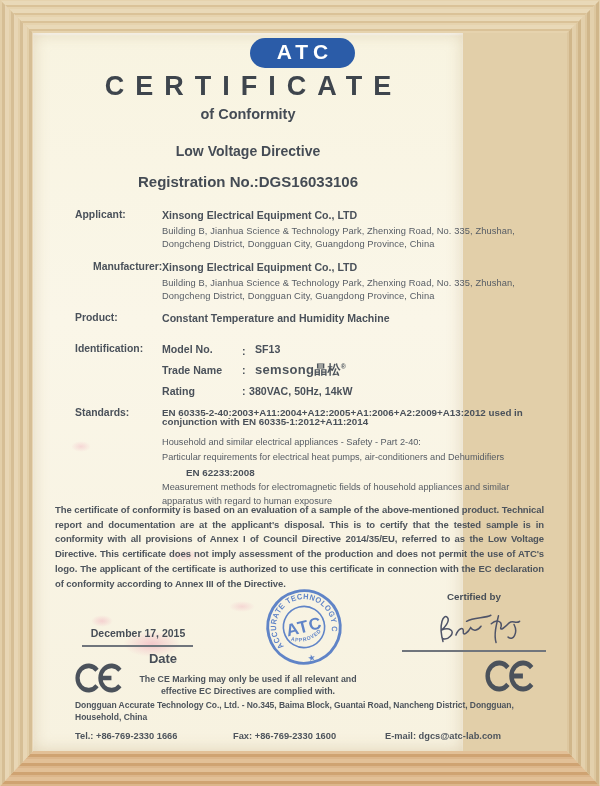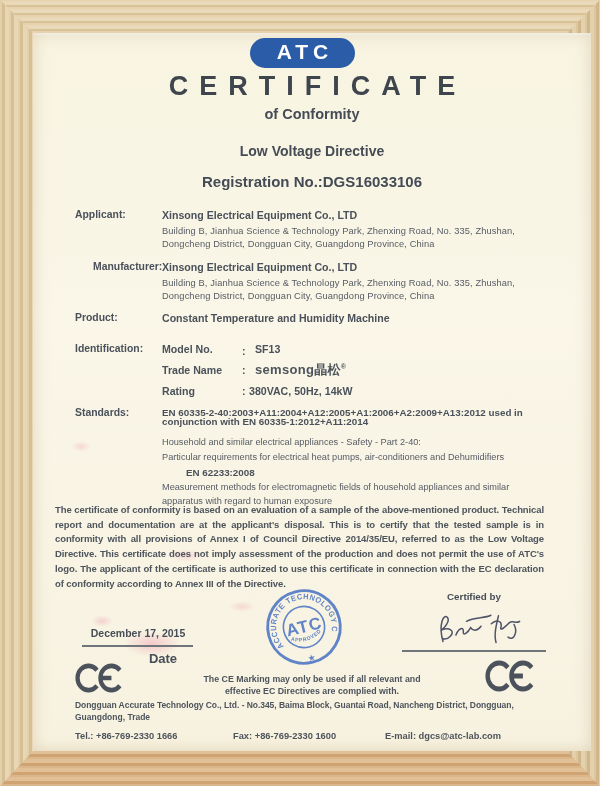--- a/index.html
+++ b/index.html
@@ -15,21 +15,21 @@
     background:repeating-linear-gradient(90deg,#e3cfa9 0 2px,#d6be95 2px 5px,#e8d6b5 5px 9px);
     clip-path:polygon(0 0,100% 33px,100% calc(100% - 35px),0 100%);}
   .frame-right{right:0;top:0;width:33px;height:786px;
     background:repeating-linear-gradient(90deg,#ddc79f 0 2px,#d0b68a 2px 5px,#e3d0ac 5px 9px);
     clip-path:polygon(0 33px,100% 0,100% 100%,0 calc(100% - 35px));}
   .frame-bottom{left:0;bottom:0;width:600px;height:35px;
     background:repeating-linear-gradient(0deg,#dcb68b 0 2px,#cfa372 2px 5px,#e2c097 5px 9px);
     clip-path:polygon(33px 0,calc(100% - 33px) 0,100% 100%,0 100%);}
 
   
-  .paper{position:absolute;left:33px;top:33px;width:558px;height:718px;
+  .paper{position:absolute;left:33px;top:33px;width:430px;height:718px;
     background:linear-gradient(180deg,#f8f4e1 0%,#faf6e8 40%,#f7f2e0 100%);
     box-shadow:inset 0 0 16px rgba(180,150,100,.33), inset 0 2px 2px rgba(255,255,255,.9);
     }
   .paper *{position:absolute;}
 
   .stain{border-radius:50%;pointer-events:none;}
 
   
   .atc-pill{left:217px;top:5px;width:105px;height:30px;border-radius:16px;
     background:#2b5ca8;box-shadow:0 0 0 1.5px #38movie;} 
@@ -180,19 +180,19 @@
       <path class="cestroke" d="M105.9,15.3 A26,26 0 1 0 105.9,48.7 M60,32 H86"></path>
     </svg>
     <svg class="ce-right" viewBox="0 0 118 64" preserveAspectRatio="none">
       <path class="cestroke" d="M51.9,15.3 A26,26 0 1 0 51.9,48.7"></path>
       <path class="cestroke" d="M105.9,15.3 A26,26 0 1 0 105.9,48.7 M60,32 H86"></path>
     </svg>
 
     <div class="cenote1">The CE Marking may only be used if all relevant and</div>
     <div class="cenote2">effective EC Directives are complied with.</div>
     <div class="faddr1">Dongguan Accurate Technology Co., Ltd. - No.345, Baima Block, Guantai Road, Nancheng District, Dongguan,</div>
-    <div class="faddr2">Guangdong, Trade</div>
+    <div class="faddr2">Household, China</div>
     <div class="ftel">Tel.: +86-769-2330 1666</div>
     <div class="ffax">Fax: +86-769-2330 1600</div>
     <div class="femail">E-mail: dgcs@atc-lab.com</div>
 
   </div>
 </div>
 
 </body></html>

